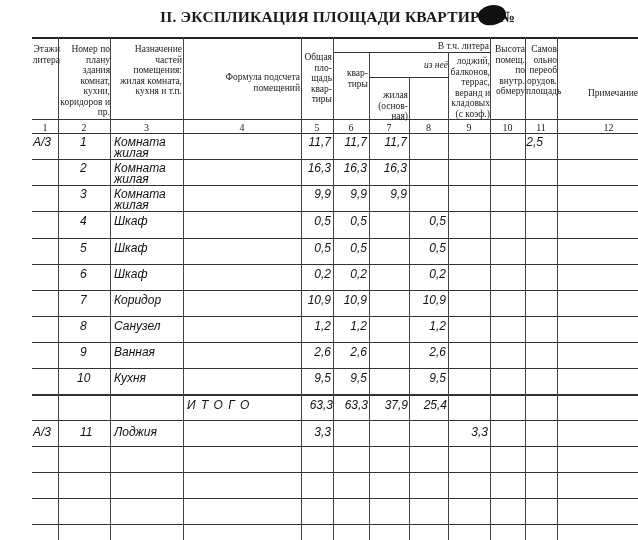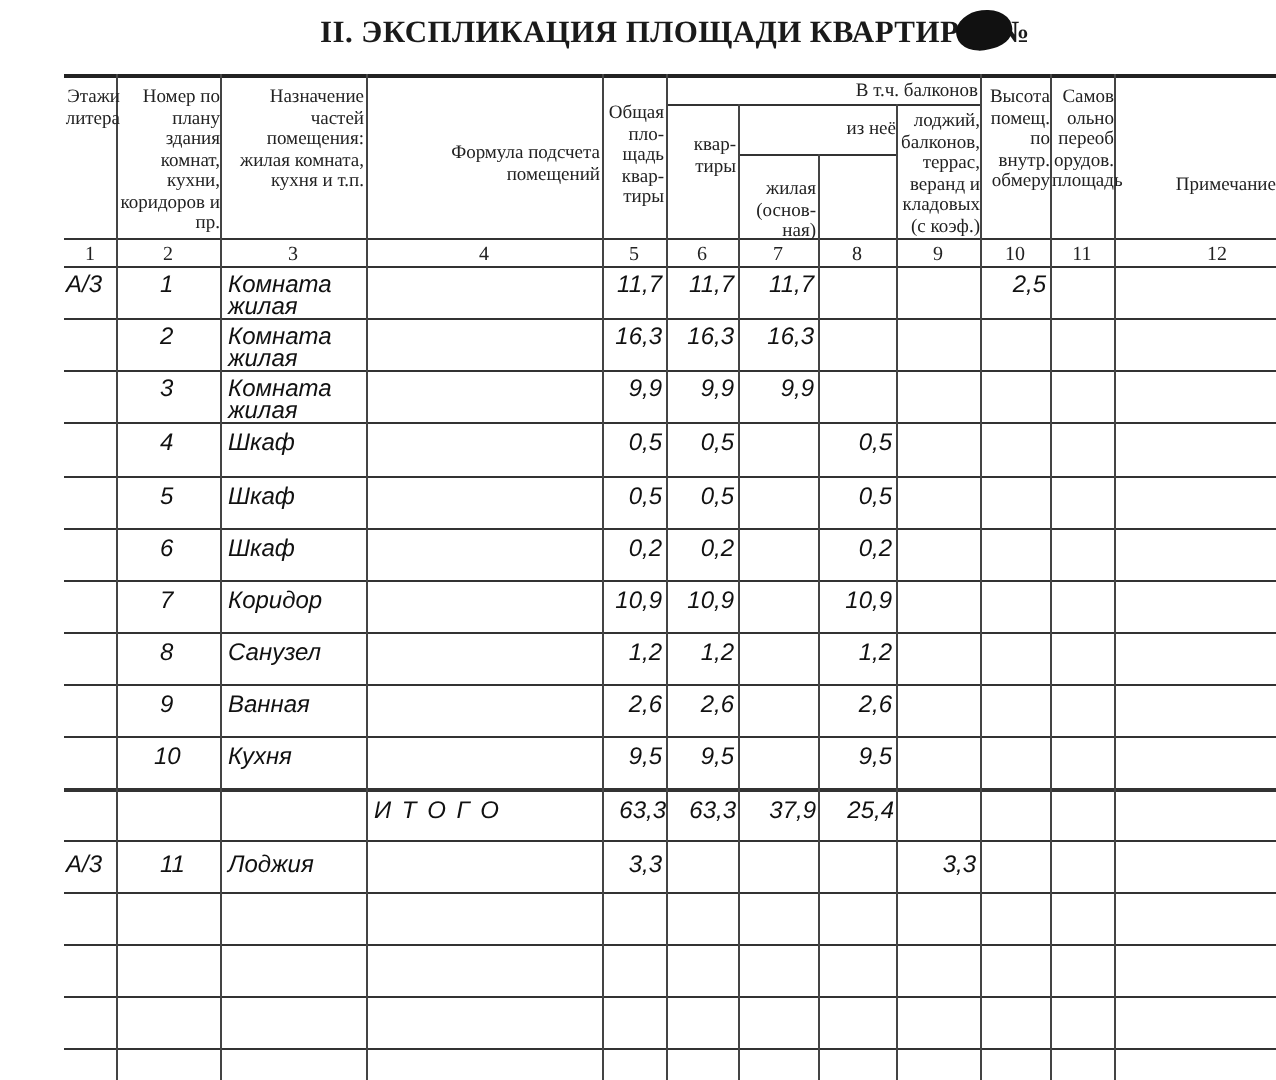--- a/index.html
+++ b/index.html
@@ -53,23 +53,23 @@
   <div class="vl" style="left:448px;top:52px;height:488px;"></div>
   <div class="vl" style="left:490px;top:37px;height:503px;"></div>
   <div class="vl" style="left:525px;top:37px;height:503px;"></div>
   <div class="vl" style="left:557px;top:37px;height:503px;"></div>
 
   <div class="h" style="left:30px;top:44px;width:30px;">Этажи литера</div>
   <div class="h" style="left:60px;top:44px;width:50px;">Номер по плану здания комнат, кухни, коридоров и пр.</div>
   <div class="h" style="left:112px;top:44px;width:70px;">Назначение частей помещения: жилая комната, кухня и т.п.</div>
   <div class="h" style="left:185px;top:72px;width:115px;">Формула подсчета помещений</div>
   <div class="h" style="left:303px;top:52px;width:29px;">Общая пло-щадь квар-тиры</div>
-  <div class="h" style="left:335px;top:41px;width:154px;">В т.ч. балконов</div>
+  <div class="h" style="left:335px;top:41px;width:154px;">В т.ч. литера</div>
   <div class="h" style="left:334px;top:68px;width:34px;">квар-тиры</div>
-  <div class="h" style="left:370px;top:60px;width:78px;">из неё</div>
+  <div class="h" style="left:370px;top:60px;width:78px;font-style:italic;">из неё</div>
   <div class="h" style="left:370px;top:90px;width:38px;">жилая (основ-ная)</div>
   <div class="h" style="left:449px;top:56px;width:41px;">лоджий, балконов, террас, веранд и кладовых (с коэф.)</div>
   <div class="h" style="left:491px;top:44px;width:34px;">Высота помещ. по внутр. обмеру</div>
   <div class="h" style="left:526px;top:44px;width:31px;">Самов ольно переоб орудов. площадь</div>
   <div class="h" style="left:558px;top:88px;width:80px;">Примечание</div>
 
   <div class="n" style="left:32px;top:122px;width:26px;">1</div>
   <div class="n" style="left:58px;top:122px;width:52px;">2</div>
   <div class="n" style="left:110px;top:122px;width:73px;">3</div>
   <div class="n" style="left:183px;top:122px;width:118px;">4</div>
@@ -84,21 +84,21 @@
 
   <div>
     <div class="c" style="left:33px;top:137px;">А/3</div>
     <div class="c" style="left:80px;top:137px;">1</div>
     <div class="c" style="left:114px;top:137px;white-space:normal;width:68px;">Комната жилая</div>
     <div class="c r" style="left:301px;top:137px;width:30px;">11,7</div>
     <div class="c r" style="left:333px;top:137px;width:34px;">11,7</div>
     <div class="c r" style="left:369px;top:137px;width:38px;">11,7</div>
     <div class="c r" style="left:409px;top:137px;width:37px;"></div>
     <div class="c r" style="left:448px;top:137px;width:40px;"></div>
-    <div class="c r" style="left:490px;top:137px;width:33px;">2,5</div>
+    <div class="c r" style="left:490px;top:137px;width:33px;padding-left:20px;">2,5</div>
   </div>
 
   <div>
     <div class="c" style="left:80px;top:163px;">2</div>
     <div class="c" style="left:114px;top:163px;white-space:normal;width:68px;">Комната жилая</div>
     <div class="c r" style="left:301px;top:163px;width:30px;">16,3</div>
     <div class="c r" style="left:333px;top:163px;width:34px;">16,3</div>
     <div class="c r" style="left:369px;top:163px;width:38px;">16,3</div>
   </div>
 

